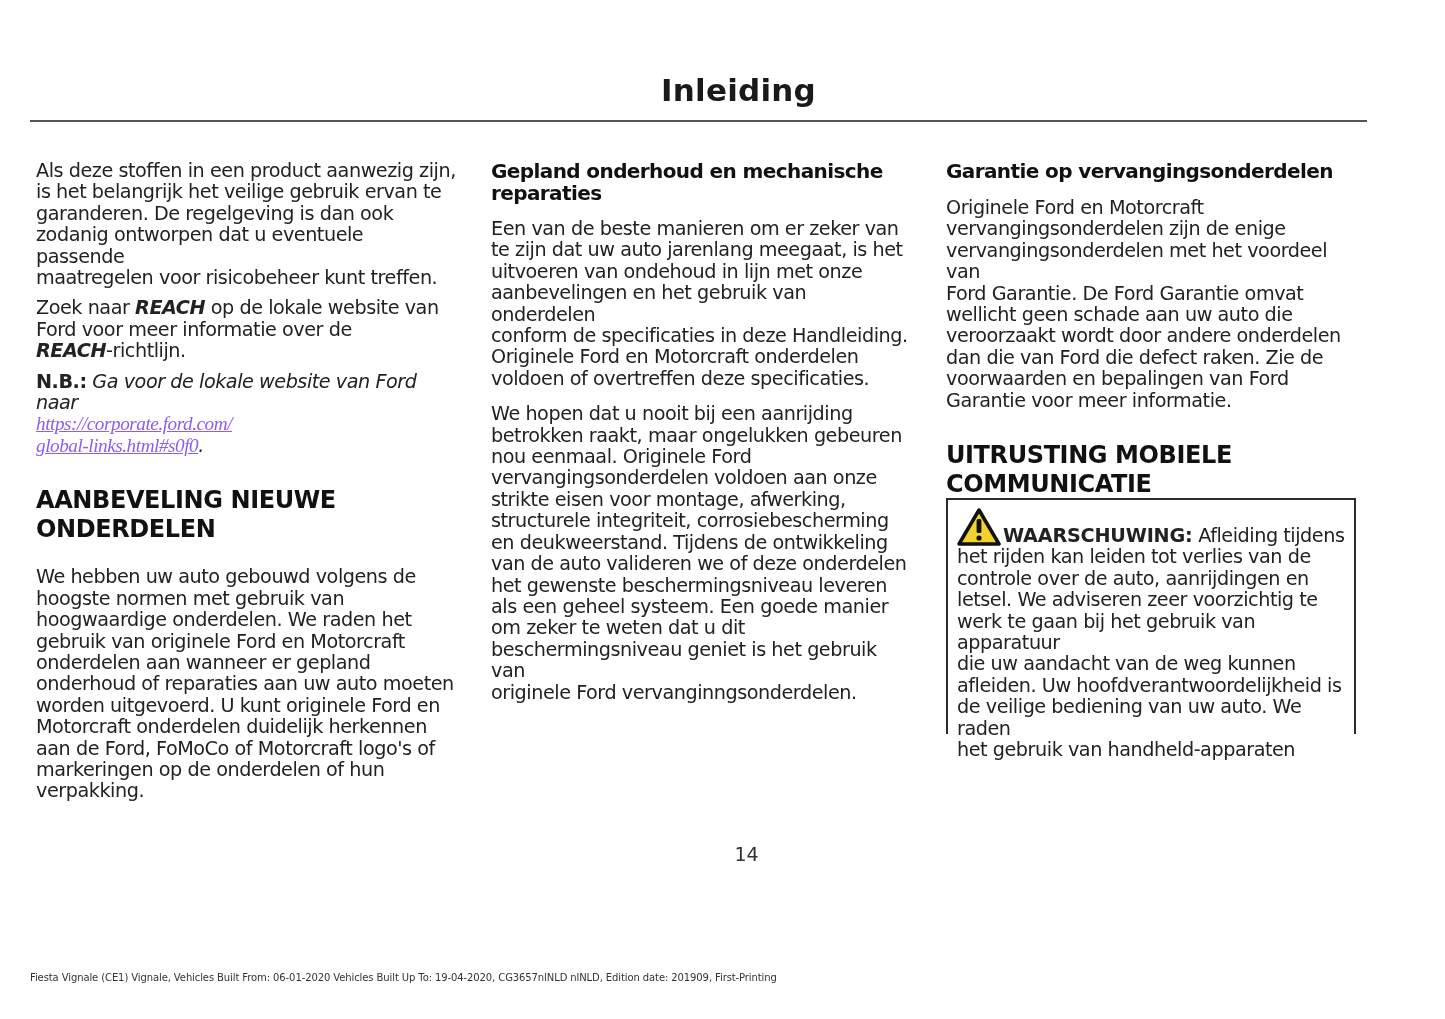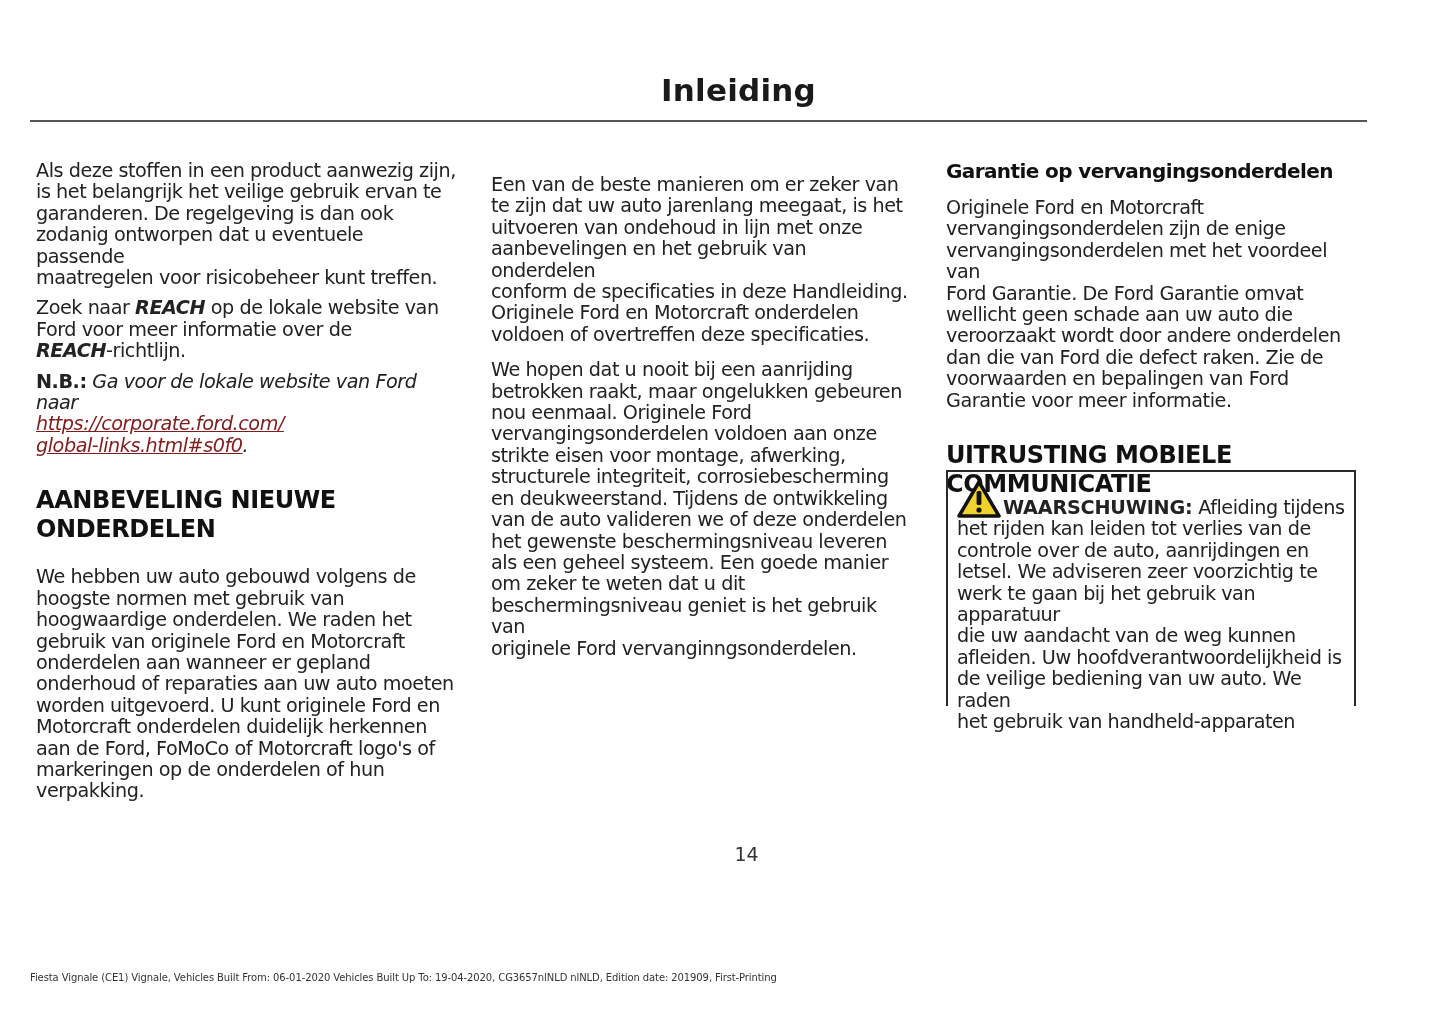--- a/index.html
+++ b/index.html
@@ -11,22 +11,22 @@
   .col { position:absolute; top:160px; width:420px; }
   .col1 { left:36px; }
   .col2 { left:491px; }
   .col3 { left:946px; width:415px; }
   .body-text { font-size:19.2px; line-height:21.4px; letter-spacing:-0.45px; margin:0; color:#222; white-space:pre-line; }
   .sub-head { font-size:20px; line-height:22px; font-weight:bold; margin:0; letter-spacing:-0.6px; color:#111; white-space:pre-line; }
   .sec-head { font-size:24px; line-height:29px; font-weight:bold; margin:0; letter-spacing:-0.4px; color:#111; white-space:pre-line; }
   .bi { font-weight:bold; font-style:italic; }
   .note-label { font-weight:bold; }
   .it { font-style:italic; }
-  .link { color:#7f1d1d; text-decoration:underline; font-style:italic; white-space:pre-line; }
-  .warning-box { position:absolute; left:946px; top:470px; width:410px; height:236px;
+  .link { color:#8b5cf6; text-decoration:underline; font-style:italic; white-space:pre-line;font-family:Liberation Serif, serif; }
+  .warning-box { position:absolute; left:946px; top:498px; width:410px; height:236px;
                  border:2px solid #2a2a2a; border-bottom:none; box-sizing:border-box; padding:8px 8px 0 9px; }
   .warn-icon { display:inline-block; vertical-align:-4px; width:44px; height:38px; margin-right:2px; }
   .warn-label { font-weight:bold; letter-spacing:-0.2px; }
   .page-number { position:absolute; left:0; width:1397px; top:843px; text-align:center; font-size:19px; color:#333;padding-left:48px; }
   .footer { position:absolute; left:30px; top:972px; font-size:10px; color:#333; letter-spacing:-0.1px; }
 </style>
 </head>
 <body>
 
 <div class="page-title">Inleiding</div>
@@ -53,20 +53,22 @@
 onderdelen aan wanneer er gepland
 onderhoud of reparaties aan uw auto moeten
 worden uitgevoerd.  U kunt originele Ford en
 Motorcraft onderdelen duidelijk herkennen
 aan de Ford, FoMoCo of Motorcraft logo's of
 markeringen op de onderdelen of hun
 verpakking.</p>
 </div>
 
 <div class="col col2">
+  <h3 class="sub-head">Gepland onderhoud en mechanische
+reparaties</h3>
   <p class="body-text" style="margin-top:14px">Een van de beste manieren om er zeker van
 te zijn dat uw auto jarenlang meegaat, is het
 uitvoeren van ondehoud in lijn met onze
 aanbevelingen en het gebruik van onderdelen
 conform de specificaties in deze Handleiding.
 Originele Ford en Motorcraft onderdelen
 voldoen of overtreffen deze specificaties.</p>
   <p class="body-text" style="margin-top:14px">We hopen dat u nooit bij een aanrijding
 betrokken raakt, maar ongelukken gebeuren
 nou eenmaal.  Originele Ford

